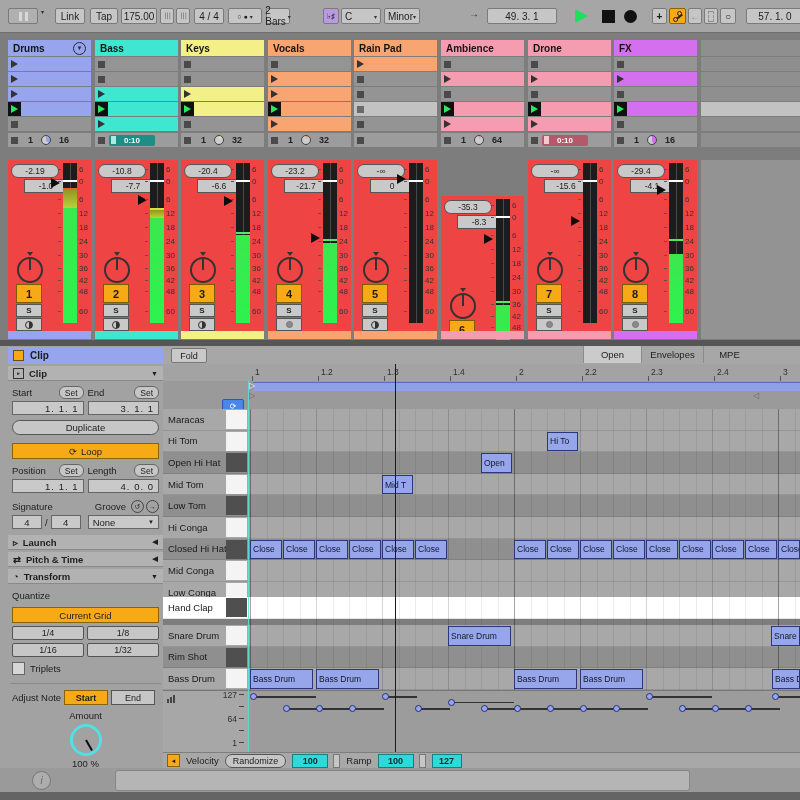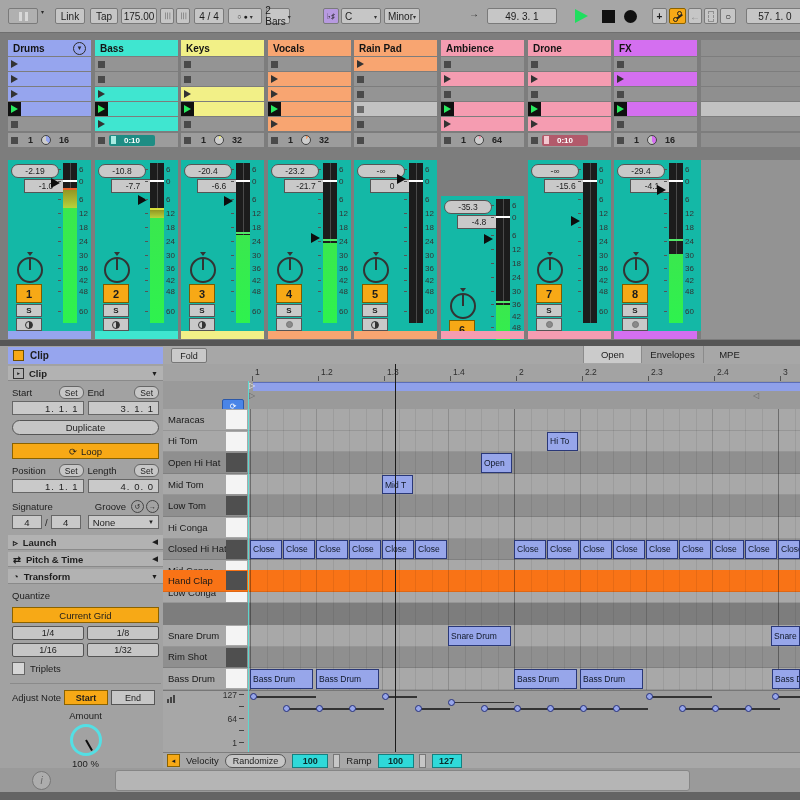--- a/index.html
+++ b/index.html
@@ -31,21 +31,21 @@
   .clip-tri{width:0;height:0;border-top:4px solid transparent;border-bottom:4px solid transparent;border-left:7px solid #333;margin-left:3px}
   .playzone{width:13px;height:14px;background:#101010;display:flex;align-items:center;justify-content:center}
   .playzone .tri{width:0;height:0;border-top:4px solid transparent;border-bottom:4px solid transparent;border-left:7px solid #2ae95f}
   .statusrow{position:absolute;top:93px;height:14px;background:#9c9c9c;display:flex;align-items:center;font-size:9px;font-weight:bold;color:#222;gap:0}
   .pie{width:10px;height:10px;border-radius:50%;border:1px solid #444;box-sizing:border-box}
   .timepill{position:relative;width:46px;height:11px;border-radius:2px;margin-left:4px}
   .timepill .seg{position:absolute;left:2px;top:1.5px;width:5px;height:8px}
   .timepill .txt{position:absolute;left:0;top:0;width:100%;height:100%;display:flex;align-items:center;justify-content:center;color:#fff;font-size:8px;font-weight:bold}
   
   #mixer{position:absolute;left:0;top:160px;width:800px;height:180px}
-  .strip{position:absolute;top:0;height:171px;background:#14b8a6}
+  .strip{position:absolute;top:0;height:171px;background:#ef4444}
   .oval{position:absolute;left:3px;top:4px;width:46px;height:12px;border:1px solid #555;border-radius:7px;background:#c9c9c9;font-size:8.5px;display:flex;align-items:center;justify-content:center}
   .volbox{position:absolute;left:16px;top:19px;width:42px;height:12px;border:1px solid #555;background:#c9c9c9;font-size:8.5px;display:flex;align-items:center;justify-content:center}
   .meter{position:absolute;left:55px;top:3px;width:14px;height:160px;background:#1c1c1c}
   .meter .mid{position:absolute;left:50%;top:0;width:1px;height:100%;background:#4a4a4a}
   .mseg{position:absolute;left:0;width:100%}
   .mtick{position:absolute;left:0;width:100%;height:1.5px}
   .fadtri{position:absolute;left:43px;width:0;height:0;border-top:5px solid transparent;border-bottom:5px solid transparent;border-left:9px solid #0d0d0d}
   .ticklbl{position:absolute;left:71px;font-size:8px;color:#333}
   .tickdash{position:absolute;left:50px;width:3px;height:1px;background:#555}
   .pan{position:absolute;left:9px;top:97px;width:22px;height:22px;border:2px solid #333;border-radius:50%}
@@ -594,21 +594,21 @@
       <div class="pan"></div>
       <div class="tracknum">5</div>
       <div class="sbtn">S</div>
       <div class="monbtn">
         <div class="monpie"></div>
       </div>
     </div>
     <div class="colorstrip" style="left: 354px; width: 83px; background: rgb(248, 165, 113);"></div>
     <div class="strip" style="left: 441px; width: 83px; margin-top: 36px;">
       <div class="oval">-35.3</div>
-      <div class="volbox">-4.8</div>
+      <div class="volbox">-8.3</div>
       <div class="meter">
         <div class="mid"></div>
         <div class="mseg" style="bottom: 0px; height: 54px; background: linear-gradient(to top, rgb(46, 242, 78), rgb(58, 232, 78));"></div>
         <div class="mtick" style="top: 17px; background: rgb(255, 255, 255);"></div>
         <div class="mtick" style="top: 102px; background: rgb(82, 232, 104);"></div>
       </div>
       <div class="fadtri" style="top: 38px;"></div>
       <div class="ticklbl" style="top: 5px;">6</div>
       <div class="tickdash" style="top: 9px;"></div>
       <div class="ticklbl" style="top: 17px;">0</div>
@@ -670,21 +670,21 @@
       <div class="ticklbl" style="top: 147px;">60</div>
       <div class="tickdash" style="top: 151px;"></div>
       <div class="pan"></div>
       <div class="tracknum">7</div>
       <div class="sbtn">S</div>
       <div class="monbtn">
         <div class="mondot"></div>
       </div>
     </div>
     <div class="colorstrip" style="left: 528px; width: 83px; background: rgb(245, 156, 177);"></div>
-    <div class="strip" style="left: 614px; width: 83px; padding-left: 28px;">
+    <div class="strip" style="left: 614px; width: 83px;">
       <div class="oval">-29.4</div>
       <div class="volbox">-4.1</div>
       <div class="meter">
         <div class="mid"></div>
         <div class="mseg" style="bottom: 0px; height: 69px; background: linear-gradient(to top, rgb(46, 242, 78), rgb(58, 232, 78));"></div>
         <div class="mtick" style="top: 17px; background: rgb(255, 255, 255);"></div>
         <div class="mtick" style="top: 76px; background: rgb(82, 232, 104);"></div>
       </div>
       <div class="fadtri" style="top: 25px;"></div>
       <div class="ticklbl" style="top: 5px;">6</div>
@@ -896,21 +896,21 @@
       <div class="keycell" style="background: rgb(79, 79, 79);"></div>
     </div>
     <div class="prow" style="top: 560.2px; background: rgb(168, 168, 168);">
       <div class="lab">Mid Conga</div>
       <div class="keycell" style="background: rgb(244, 244, 244);"></div>
     </div>
     <div class="prow" style="top: 581.8px; background: rgb(168, 168, 168);">
       <div class="lab">Low Conga</div>
       <div class="keycell" style="background: rgb(244, 244, 244);"></div>
     </div>
-    <div class="prow" style="top: 570px; background: #f97316;">
+    <div class="prow" style="top: 597px; background: #ffffff;">
       <div class="lab">Hand Clap</div>
       <div class="keycell" style="background: rgb(79, 79, 79);"></div>
     </div>
     <div class="prow" style="top: 625px; background: rgb(168, 168, 168);">
       <div class="lab">Snare Drum</div>
       <div class="keycell" style="background: rgb(244, 244, 244);"></div>
     </div>
     <div class="prow" style="top: 646.6px; background: rgb(143, 143, 143);">
       <div class="lab">Rim Shot</div>
       <div class="keycell" style="background: rgb(79, 79, 79);"></div>

